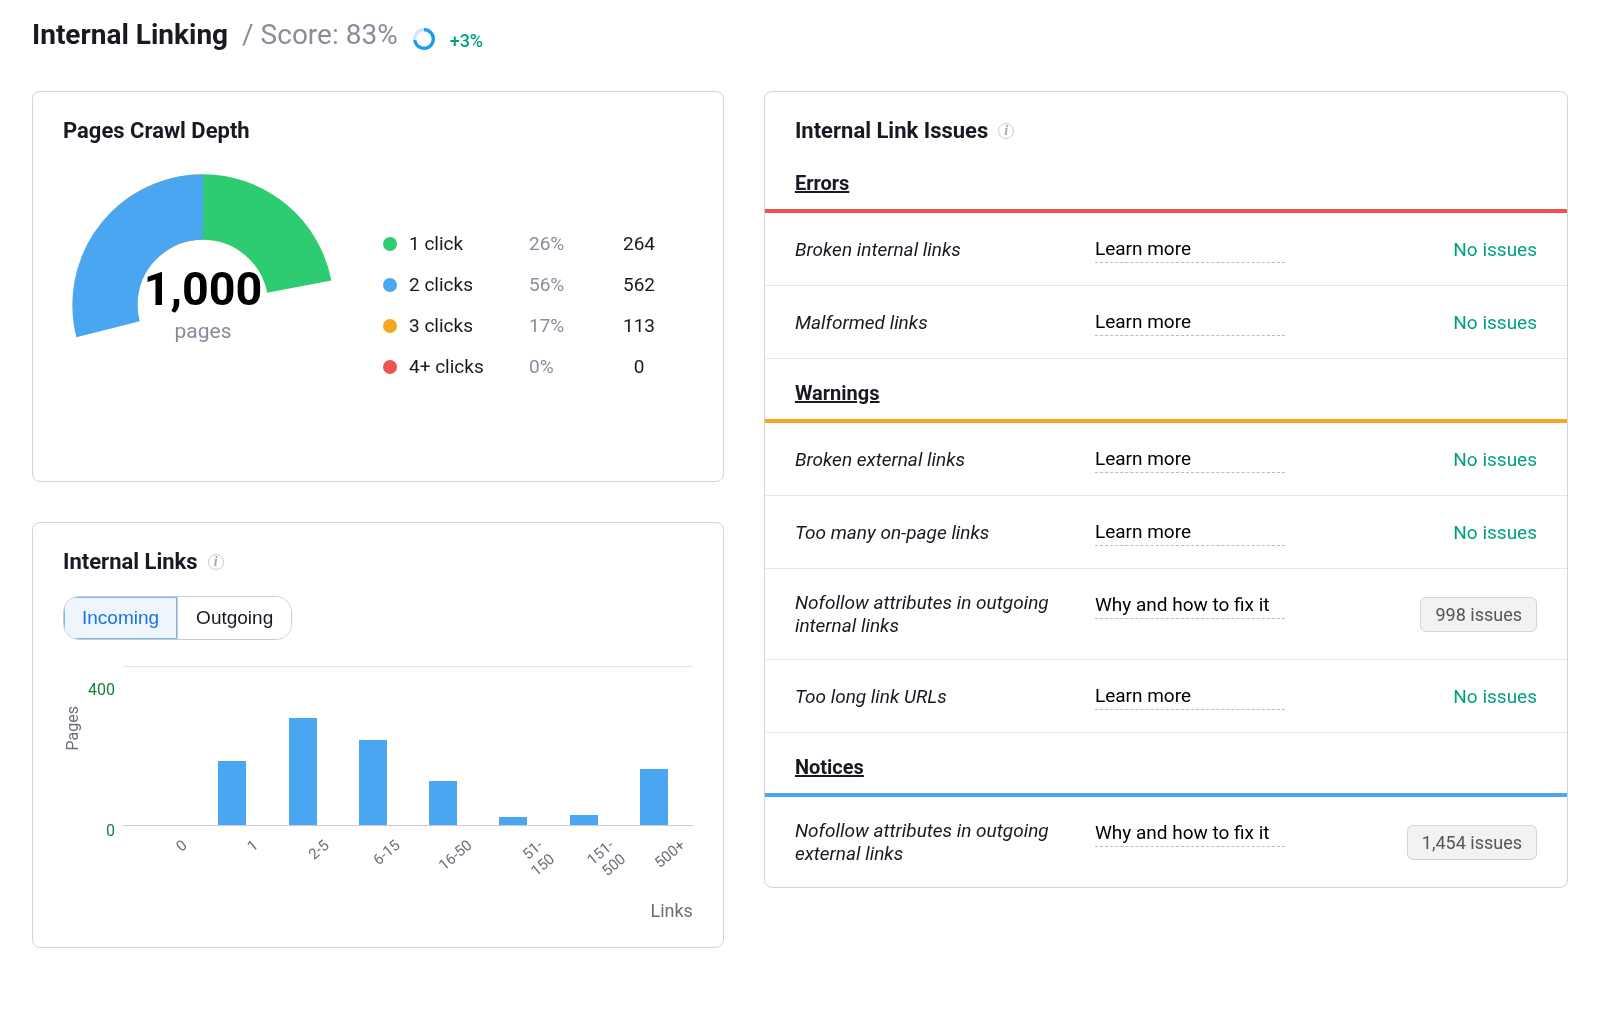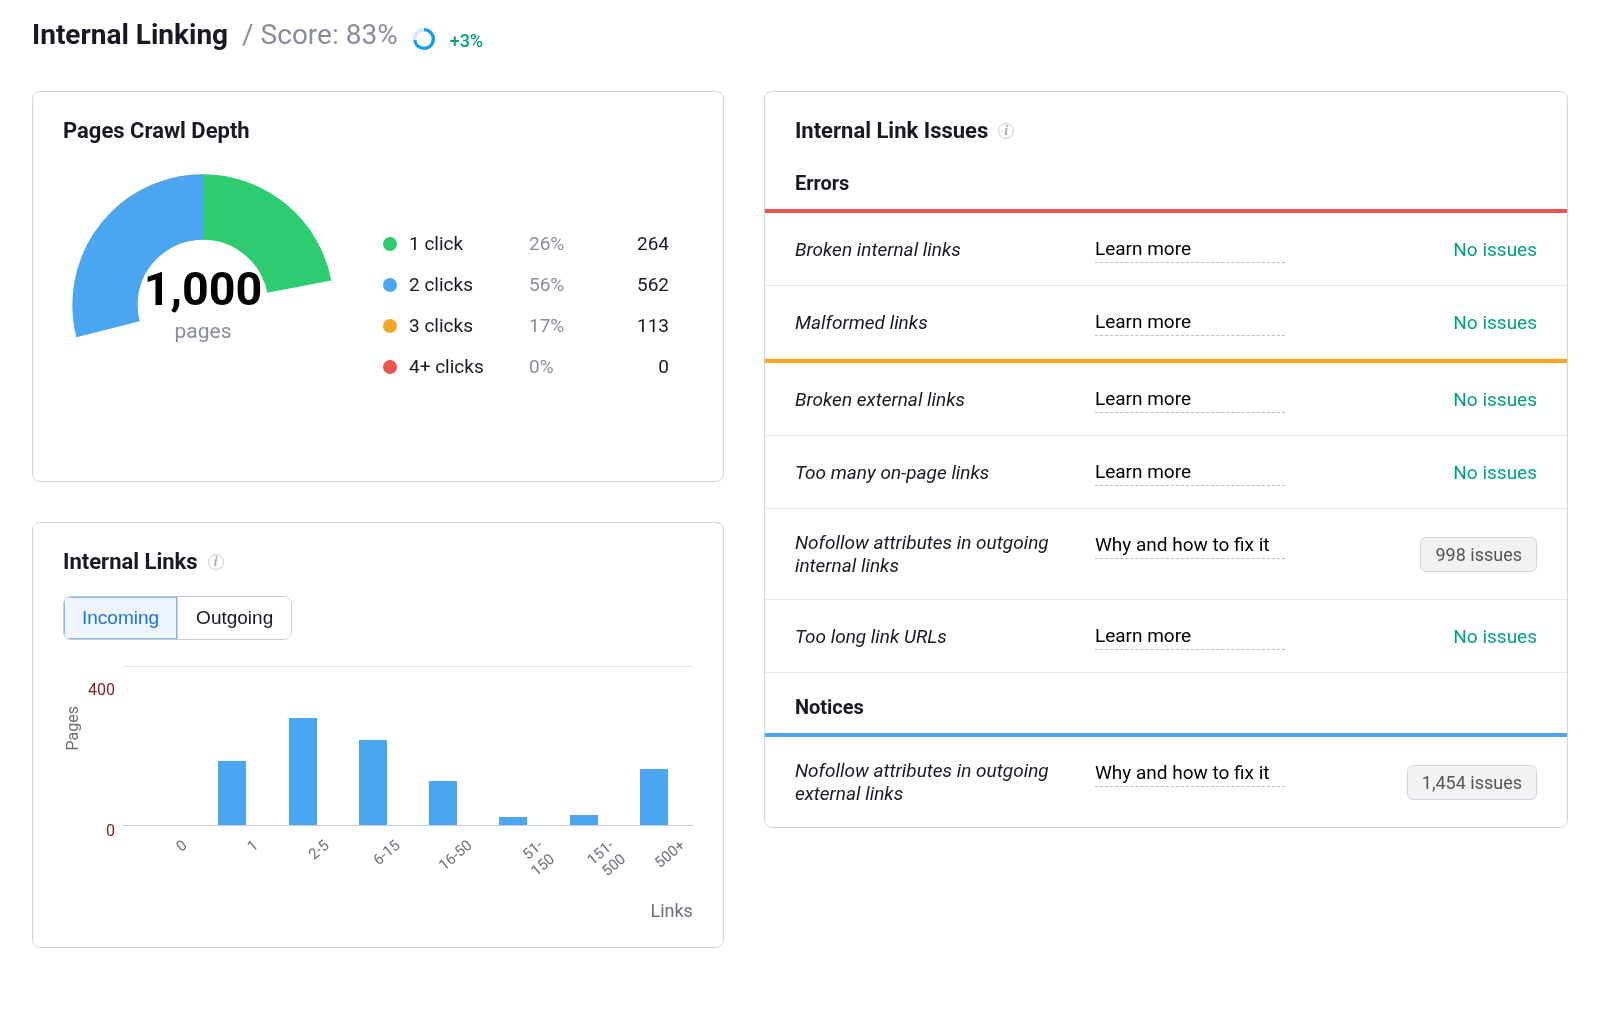--- a/index.html
+++ b/index.html
@@ -49,42 +49,42 @@
   
   .donut-wrap { display:flex; align-items:center; gap:40px; padding-bottom:10px; }
   .donut-svg { width: 280px; height: 280px; }
   .donut-center { font-size: 34px; font-weight: 700; }
   .donut-sub { font-size: 16px; color:#898d9a; }
   .legend { display:flex; flex-direction:column; gap:18px; flex:1; }
   .legend-row { display:flex; align-items:center; font-size:19px; }
   .swatch { width:14px; height:14px; border-radius:50%; margin-right:12px; flex:0 0 auto; }
   .leg-label { flex: 0 0 120px; color:#171a22; }
   .leg-pct { flex: 0 0 80px; color:#898d9a; text-align:left; }
-  .leg-cnt { flex: 0 0 60px; color:#171a22; text-align:right; }
+  .leg-cnt { flex: 0 0 60px; color:#171a22; text-align:center; }
 
   
   .seg {
-    display:inline-flex; border:1px solid #c9ccd4; border-radius:8px; overflow:hidden;
+    display:inline-flex; border:1px solid #c9ccd4; border-radius:16px; overflow:hidden;
     margin-bottom: 26px;
   }
   .seg button {
     background:#fff; border:none; padding:10px 18px; font-size:19px; cursor:pointer;
     color:#171a22;
   }
   .seg button.active {
     background:#eef5fc; color:#1a73e8; box-shadow: inset 0 0 0 1px #7fb6f0;
   }
   .seg button + button { border-left:1px solid #c9ccd4; }
 
   
   .barchart { display:flex; align-items:flex-start; }
   .yaxis {
     display:flex; flex-direction:column; justify-content:space-between;
     height:160px; margin-top:14px; text-align:right; padding-right:8px;
-    font-size:16px; color:#7f1d1d;
+    font-size:16px; color:#15803d;
   }
   .ylabel {
     writing-mode: vertical-rl; transform: rotate(180deg);
     font-size:16px; color:#6b6f7a; margin-right:6px; margin-top:40px;
   }
   .plot {
     position:relative; flex:1;
   }
   .plot-area {
     position:relative; height:160px;
@@ -109,21 +109,21 @@
     font-size:15px; color:#6b6f7a;
     transform: rotate(-40deg);
     transform-origin: top right;
     display:inline-block;
     width:40px; text-align:right;
   }
   .xlabel { text-align:right; font-size:18px; color:#6b6f7a; margin-top:28px; }
 
   
   .section-head {
-    font-size:20px; font-weight:700; padding: 22px 30px 14px;
+    font-size:20px; font-weight:700; padding: 22px 30px 14px; text-decoration: underline;
   }
   .section-rule { height:4px; width:100%; }
   .rule-red { background:#ef5350; }
   .rule-orange { background:#f5a623; }
   .rule-blue { background:#4aa6f0; }
   .issue-row {
     display:flex; align-items:center; gap:20px;
     padding: 22px 30px;
     border-bottom:1px solid #e6e8ec;
     font-size:19px;
@@ -269,20 +269,21 @@
         <span class="issue-name">Broken internal links</span>
         <span class="issue-learn">Learn more</span>
         <span class="issue-status ok">No issues</span>
       </div>
       <div class="issue-row">
         <span class="issue-name">Malformed links</span>
         <span class="issue-learn">Learn more</span>
         <span class="issue-status ok">No issues</span>
       </div>
 
+      <div class="section-head">Warnings</div>
       <div class="section-rule rule-orange"></div>
 
       <div class="issue-row">
         <span class="issue-name">Broken external links</span>
         <span class="issue-learn">Learn more</span>
         <span class="issue-status ok">No issues</span>
       </div>
       <div class="issue-row">
         <span class="issue-name">Too many on-page links</span>
         <span class="issue-learn">Learn more</span>

